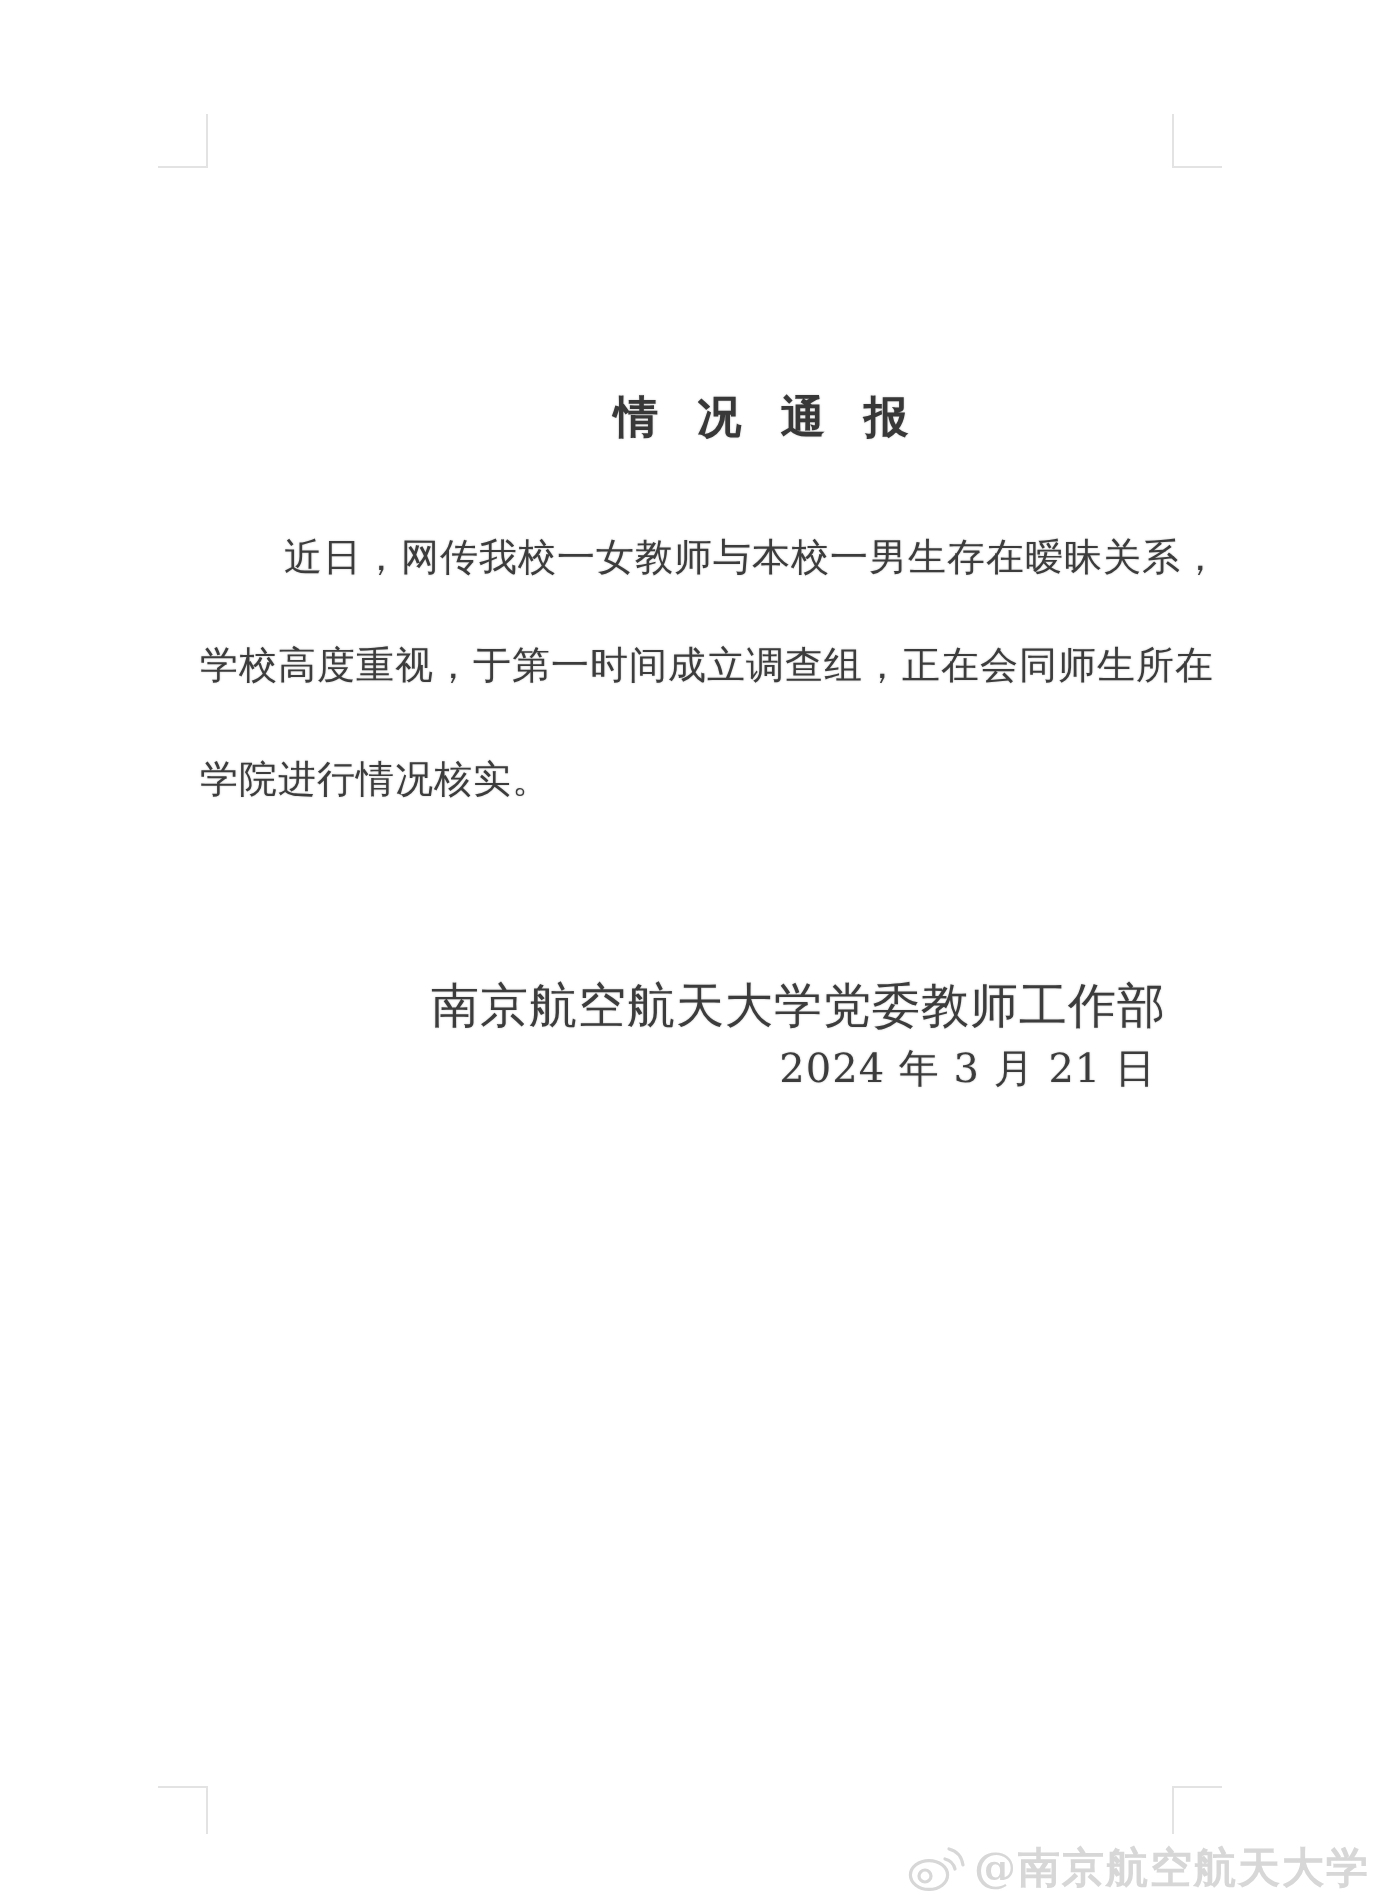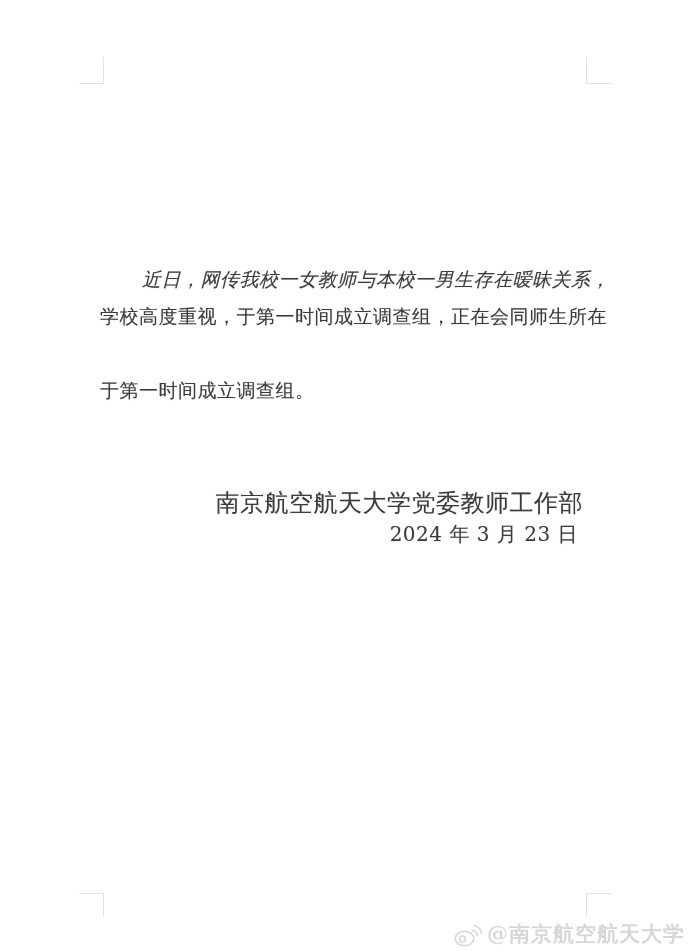--- a/index.html
+++ b/index.html
@@ -41,22 +41,22 @@
   .bodyline {
     position: absolute;
     left: 100px;
     font-size: 19px;
     line-height: 27px;
     letter-spacing: 0.5px;
     color: #3c3c3c;
     white-space: nowrap;
     text-shadow: 0 0 1px rgba(70,70,70,0.35);
   }
-  .bl-1 { top: 266px; left: 142px; font-style: italic; }
-  .bl-2 { top: 303px; }
+  .bl-1 { top: 266px; left: 142px; }
+  .bl-2 { top: 320px; }
   .bl-3 { top: 340px; }
   .bl-4 { top: 377px; }
 
   .signature {
     position: absolute;
     top: 487px;
     right: 107px;
     font-size: 24px;
     letter-spacing: 0.5px;
     color: #3c3c3c;
@@ -72,49 +72,50 @@
     color: #3c3c3c;
     white-space: nowrap;
     text-shadow: 0 0 1px rgba(70,70,70,0.35);
   }
 
   .watermark {
     position: absolute;
     right: 5px;
     bottom: 3px;
     display: flex;
-    align-items: flex-end;
+    align-items: flex-start;
     gap: 4px;
     color: #d7d7d7;
     font-size: 21px;
     font-weight: bold;
     letter-spacing: 1px;
     white-space: nowrap;
     user-select: none;
   }
   .watermark svg { display: block; }
 </style>
 </head>
 <body>
 
 <div class="page">
 
   <div class="crop crop-tl"></div>
   <div class="crop crop-tr"></div>
   <div class="crop crop-bl"></div>
   <div class="crop crop-br"></div>
 
+  <h1 class="title">情 况 通 报</h1>
 
   <div class="bodyline bl-1">近日，网传我校一女教师与本校一男生存在暧昧关系，</div>
   <div class="bodyline bl-2">学校高度重视，于第一时间成立调查组，正在会同师生所在</div>
-  <div class="bodyline bl-4">于第一时间成立调查组。</div>
+  <div class="bodyline bl-4">学院进行情况核实。</div>
 
   <div class="signature">南京航空航天大学党委教师工作部</div>
 
-  <div class="docdate">2024 年 3 月 23 日</div>
+  <div class="docdate">2024 年 3 月 21 日</div>
 
   <div class="watermark">
     <span>
       <svg width="30" height="27" viewBox="0 0 30 27">
         <g fill="none" stroke="#d7d7d7" stroke-width="1.6" stroke-linecap="round">
           <ellipse cx="11.5" cy="17.5" rx="9.3" ry="7.2"></ellipse>
           <circle cx="9.5" cy="18" r="3"></circle>
           <path d="M19.5 9.5 q4 1 5 5"></path>
           <path d="M21.5 4.5 q6 1.5 7 8"></path>
         </g>

